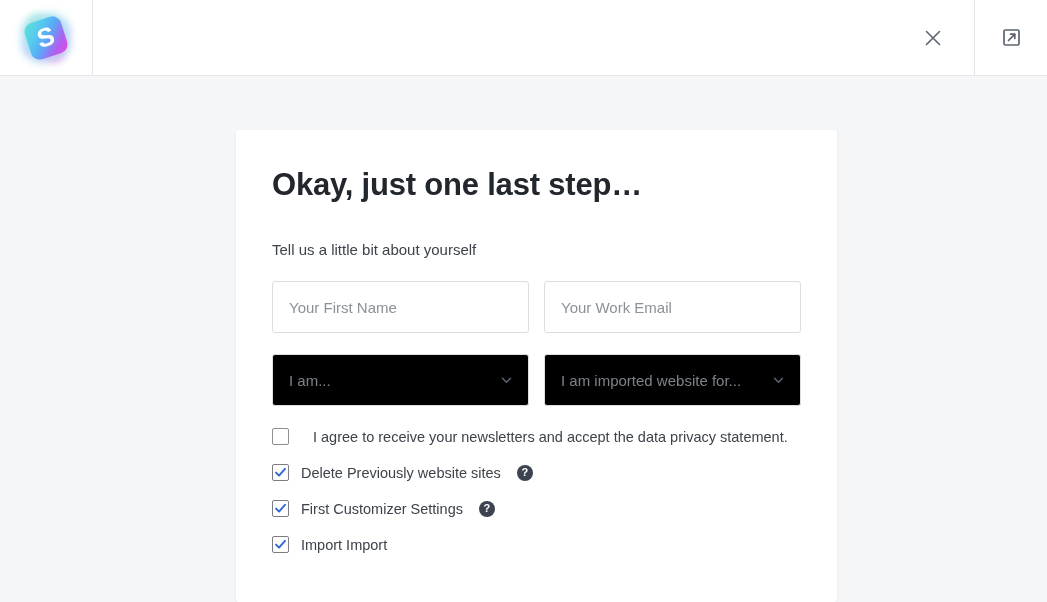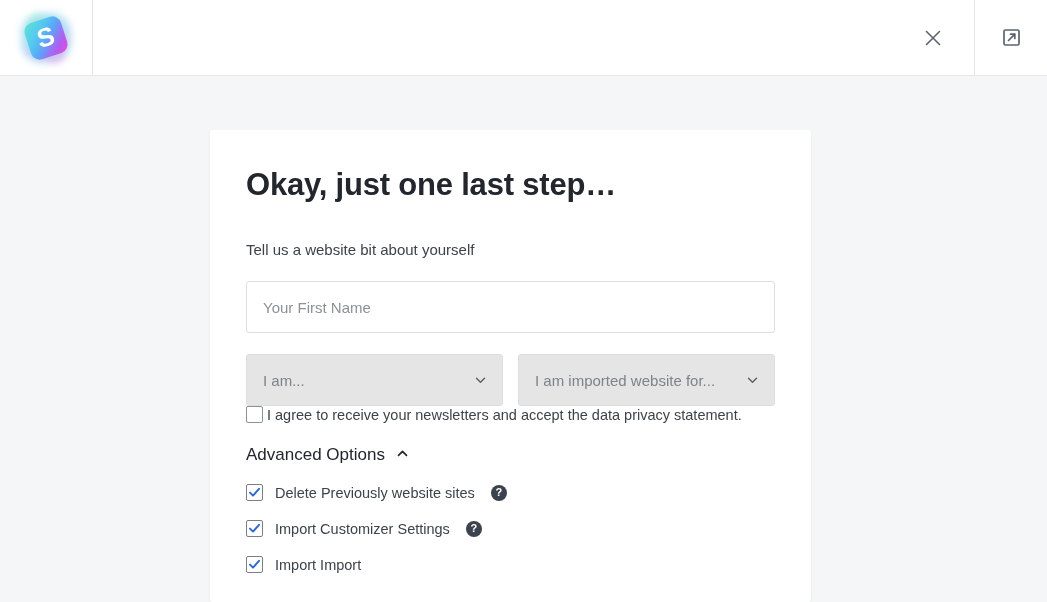--- a/index.html
+++ b/index.html
@@ -98,21 +98,21 @@
     height: 30px;
     display: flex;
     align-items: center;
     justify-content: center;
     cursor: pointer;
   }
 
   
   .card {
     position: absolute;
-    left: 210px;
+    left: 236px;
     top: 130px;
     width: 601px;
     min-height: 472px;
     background: #ffffff;
     border-radius: 3px;
     box-shadow: 0 1px 3px rgba(0,0,0,0.06);
     padding: 36px 36px 0 36px;
   }
   .card-title {
     margin: 0;
@@ -150,21 +150,21 @@
     color: #15803d;
     outline: none;
   }
   .text-input::placeholder { color: #8c9196; opacity: 1; }
 
   .select-box {
     width: 100%;
     height: 52px;
     border: 1px solid #dcdee0;
     border-radius: 3px;
-    background: #e5e5e5;
+    background: #000000;
     padding: 0 38px 0 16px;
     font-size: 15px;
     color: #7d8389;
     display: flex;
     align-items: center;
     cursor: pointer;
     position: relative;
     user-select: none;
   }
   .select-caret {
@@ -172,21 +172,22 @@
     right: 14px;
     top: 50%;
     transform: translateY(-50%);
     pointer-events: none;
     display: flex;
   }
 
   .consent-row {
     display: flex;
     align-items: center;
-    gap: 4px;
+    margin-top: 22px;
+    gap: 24px;
   }
   .cb {
     width: 17px;
     height: 17px;
     min-width: 17px;
     border: 1px solid #8c8f94;
     border-radius: 2px;
     background: #ffffff;
     display: flex;
     align-items: center;
@@ -270,25 +271,28 @@
         <path d="M8.6 6.2 L12.8 6.2 L12.8 10.4" stroke="#5b6470" stroke-width="1.7" fill="none" stroke-linecap="round" stroke-linejoin="round"></path>
       </svg>
     </div>
   </div>
 </div>
 
 <div class="card">
 
   <h1 class="card-title">Okay, just one last step…</h1>
 
-  <p class="card-subtitle">Tell us a website bit about yourself</p>
+  <p class="card-subtitle">Tell us a little bit about yourself</p>
 
   <div class="field-row">
     <div class="field">
       <input class="text-input" type="text" placeholder="Your First Name" style="">
+    </div>
+    <div class="field">
+      <input class="text-input" type="text" placeholder="Your Work Email" style="">
     </div>
   </div>
 
   <div class="field-row">
     <div class="field">
       <div class="select-box">
         <span>I am...</span>
         <span class="select-caret">
           <svg width="15" height="15" viewBox="0 0 15 15">
             <path d="M3.5 5.8 L7.5 9.8 L11.5 5.8" stroke="#5b6470" stroke-width="1.5" fill="none" stroke-linecap="round" stroke-linejoin="round"></path>
@@ -306,46 +310,38 @@
         </span>
       </div>
     </div>
   </div>
 
   <div class="consent-row">
     <div class="cb"></div>
     <span class="consent-label">I agree to receive your newsletters and accept the data privacy statement.</span>
   </div>
 
-  <div class="advanced-toggle">
-    <span class="advanced-label">Advanced Options</span>
-    <span>
-      <svg width="15" height="15" viewBox="0 0 15 15">
-        <path d="M3.5 9.4 L7.5 5.4 L11.5 9.4" stroke="#22262d" stroke-width="1.7" fill="none" stroke-linecap="round" stroke-linejoin="round"></path>
-      </svg>
-    </span>
-  </div>
 
   <div class="option-row">
     <div class="cb checked">
       <svg width="13" height="13" viewBox="0 0 13 13">
         <path d="M2 6.6 L5 9.6 L11 2.8" stroke="#2d68d4" stroke-width="1.9" fill="none" stroke-linecap="round" stroke-linejoin="round"></path>
       </svg>
     </div>
     <span class="option-label">Delete Previously website sites</span>
     <span class="help-icon">?</span>
   </div>
 
   <div class="option-row">
     <div class="cb checked">
       <svg width="13" height="13" viewBox="0 0 13 13">
         <path d="M2 6.6 L5 9.6 L11 2.8" stroke="#2d68d4" stroke-width="1.9" fill="none" stroke-linecap="round" stroke-linejoin="round"></path>
       </svg>
     </div>
-    <span class="option-label">Import Customizer Settings</span>
+    <span class="option-label">First Customizer Settings</span>
     <span class="help-icon">?</span>
   </div>
 
   <div class="option-row">
     <div class="cb checked">
       <svg width="13" height="13" viewBox="0 0 13 13">
         <path d="M2 6.6 L5 9.6 L11 2.8" stroke="#2d68d4" stroke-width="1.9" fill="none" stroke-linecap="round" stroke-linejoin="round"></path>
       </svg>
     </div>
     <span class="option-label">Import Import</span>

